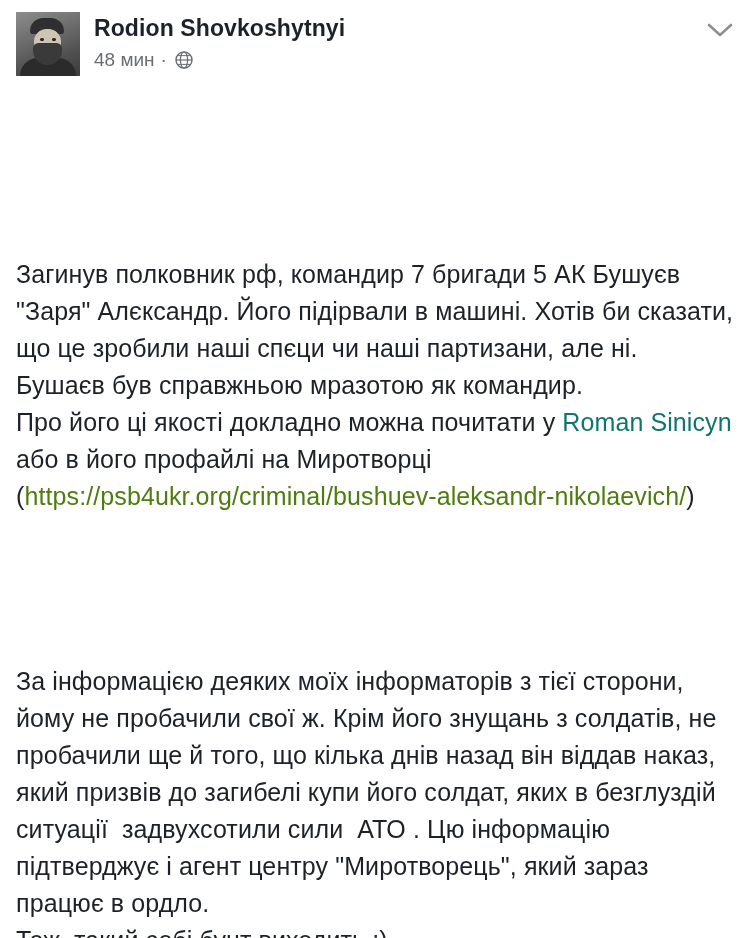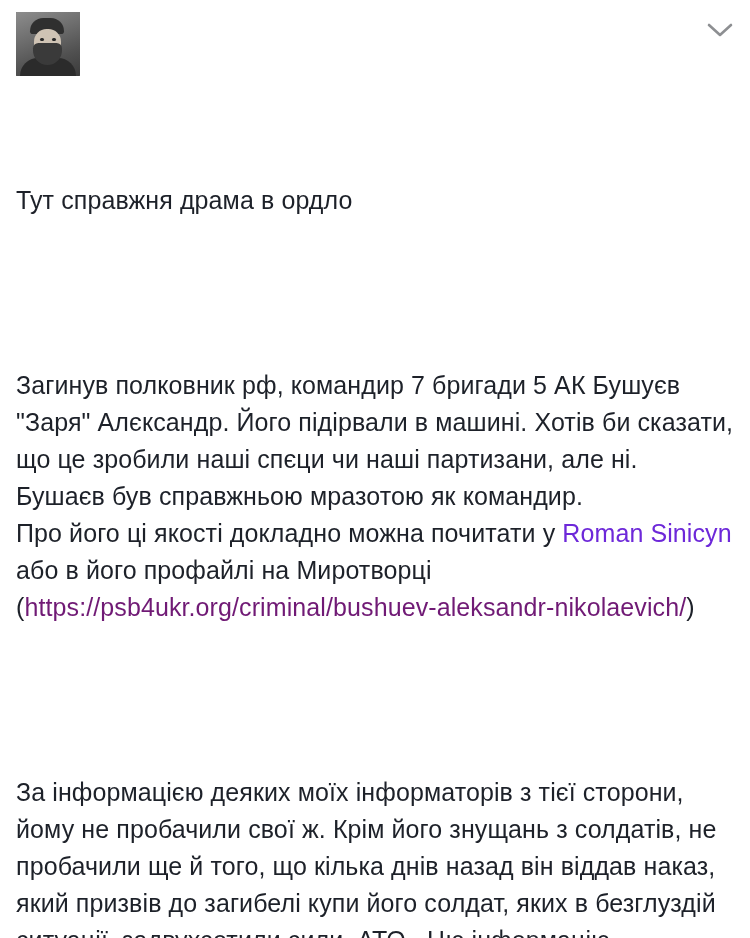--- a/index.html
+++ b/index.html
@@ -155,57 +155,72 @@
     white-space: pre-wrap;
     word-wrap: break-word;
   }
   .para {
     margin: 0 0 0 0;
   }
   .para.gap {
     margin-top: 37px;
   }
   .link {
-    color: #701a75;
+    color: #4d7c0f;
     text-decoration: none;
     cursor: pointer;
     margin-top: 16px;
   }
   .mention {
-    color: #6d28d9;
+    color: #0f766e;
     text-align: center;
   }
 </style>
 </head>
 <body>
 
 <div class="post">
 
   <div class="post-header">
 
     <div class="avatar">
       <div class="bg"></div>
       <div class="body"></div>
       <div class="hat"></div>
       <div class="face"></div>
       <div class="beard"></div>
       <div class="eye-l"></div>
       <div class="eye-r"></div>
     </div>
 
+    <div class="header-text">
+      <div class="author-name">Rodion Shovkoshytnyi</div>
+      <div class="meta-row">
+        <span>48 мин</span>
+        <span class="meta-sep">·</span>
+        <span class="globe-icon">
+          <svg width="18" height="18" viewBox="0 0 18 18" aria-hidden="true">
+            <circle cx="9" cy="9" r="8" fill="none" stroke="#6b6f72" stroke-width="1.4"></circle>
+            <ellipse cx="9" cy="9" rx="3.6" ry="8" fill="none" stroke="#6b6f72" stroke-width="1.2"></ellipse>
+            <line x1="1" y1="9" x2="17" y2="9" stroke="#6b6f72" stroke-width="1.2"></line>
+            <line x1="2.2" y1="4.6" x2="15.8" y2="4.6" stroke="#6b6f72" stroke-width="1"></line>
+            <line x1="2.2" y1="13.4" x2="15.8" y2="13.4" stroke="#6b6f72" stroke-width="1"></line>
+          </svg>
+        </span>
+      </div>
+    </div>
 
     <div class="chevron-btn">
       <svg width="26" height="16" viewBox="0 0 26 16" aria-hidden="true">
         <path d="M2 3 L13 13 L24 3" fill="none" stroke="#8d8f92" stroke-width="2.6" stroke-linecap="round" stroke-linejoin="round"></path>
       </svg>
     </div>
   </div>
 
   <div class="post-body">
-    <div class="para">Тут справжня драма в ордло</div>
 
     <div class="para gap"><span>Загинув полковник рф, командир 7 бригади 5 АК Бушуєв "Заря" Алєксандр. Його підірвали в машині. Хотів би сказати, що це зробили наші спєци чи наші партизани, але ні.
 Бушаєв був справжньою мразотою як командир.
 Про його ці якості докладно можна почитати у </span><span class="mention">Roman Sinicyn</span><span> або в його профайлі на Миротворці
 (</span><span class="link">https://psb4ukr.org/criminal/bushuev-aleksandr-nikolaevich/</span><span>)</span></div>
 
     <div class="para gap">За інформацією деяких моїх інформаторів з тієї сторони, йому не пробачили свої ж. Крім його знущань з солдатів, не пробачили ще й того, що кілька днів назад він віддав наказ, який призвів до загибелі купи його солдат, яких в безглуздій ситуації  задвухсотили сили  АТО . Цю інформацію підтверджує і агент центру "Миротворець", який зараз працює в ордло.
 Тож, такий собі бунт виходить :)
 Частіше б так.
 ))</div>

